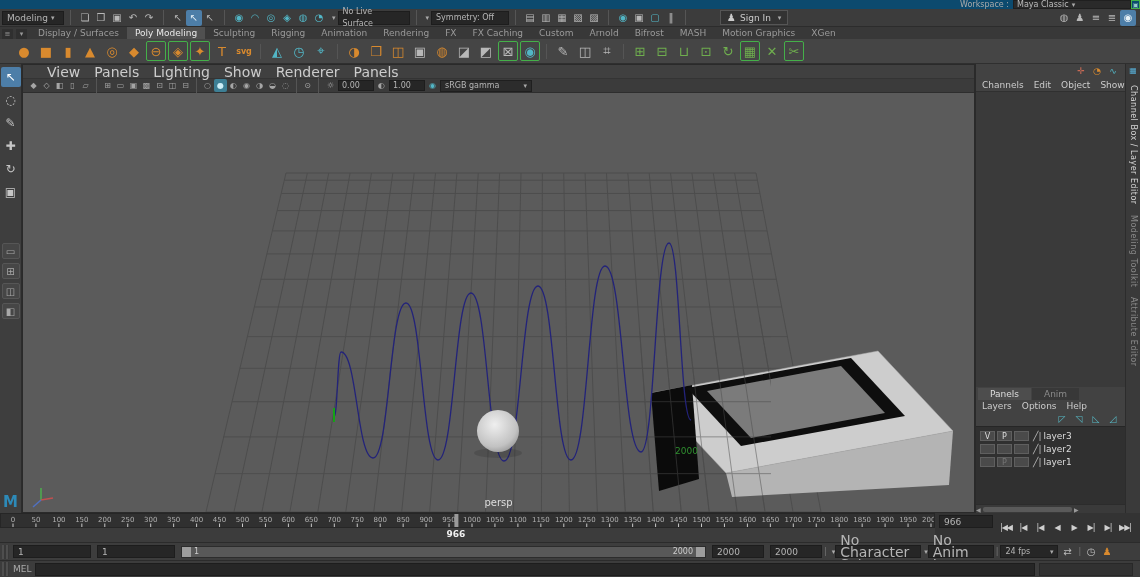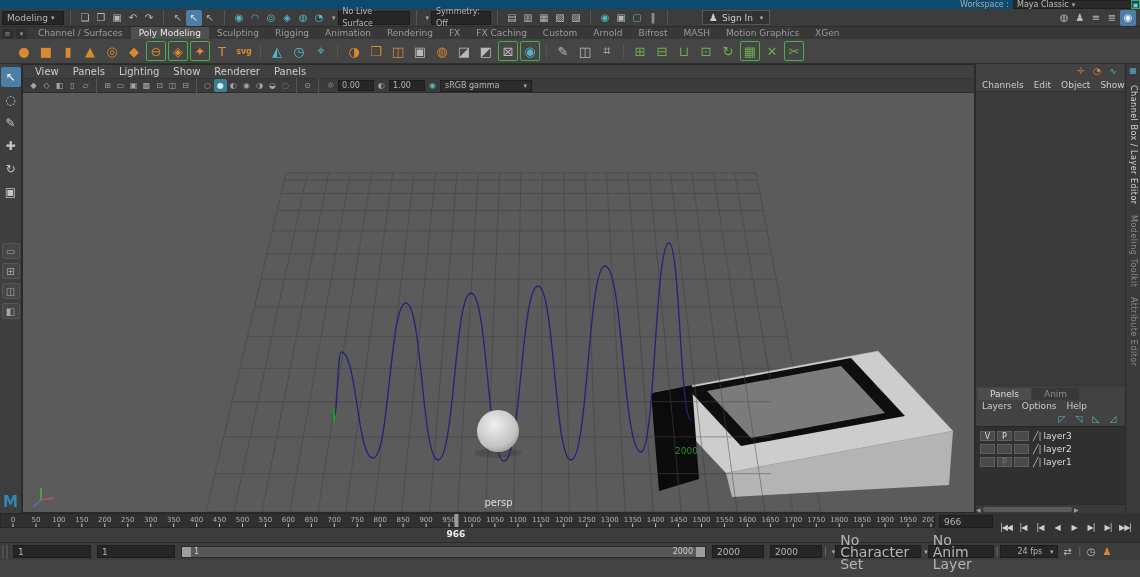--- a/index.html
+++ b/index.html
@@ -28,21 +28,21 @@
   .shelficon.small{font-size:8px;font-weight:bold;}
   
   #toolbox{left:0;top:64px;width:22px;height:449px;background:#3e3e3e;border-right:1px solid #2c2c2c;display:flex;flex-direction:column;align-items:center;padding-top:3px;}
   .tool{width:20px;height:20px;margin-bottom:3px;display:flex;align-items:center;justify-content:center;font-size:12px;color:#c6c6c6;border-radius:2px;}
   .tool.active{background:#4d7ea8;color:#fff;}
   .layout-btn{width:18px;height:16px;margin-bottom:4px;display:flex;align-items:center;justify-content:center;font-size:10px;color:#a8a8a8;border:1px solid #565656;background:#464646;border-radius:2px;}
   #toolbox-gap{height:38px;}
   #maya-logo{margin-top:auto;margin-bottom:2px;font-size:15px;font-weight:bold;color:#2d8ab8;}
   
   #viewport{left:22px;top:64px;width:953px;height:449px;background:#404040;border:1px solid #2a2a2a;}
-  #vp-menus{height:13px;display:flex;align-items:center;gap:14px;font-size:10px;color:#ccc;padding-left:12px;background:#404040;}
+  #vp-menus{height:13px;display:flex;align-items:center;gap:14px;font-size:14px;color:#ccc;padding-left:24px;background:#404040;}
   #vp-toolbar{height:15px;display:flex;align-items:center;background:#3b3b3b;border-top:1px solid #343434;border-bottom:1px solid #2e2e2e;padding-left:4px;gap:1px;}
   .vpt{width:13px;height:13px;display:flex;align-items:center;justify-content:center;font-size:8px;color:#a5a5a5;border-radius:2px;flex:0 0 auto;}
   .vpt.active{background:#3d7f95;color:#cdeef7;}
   .numfield{background:#262626;border:1px solid #1d1d1d;color:#b5b5b5;font-size:8px;width:36px;height:11px;line-height:10px;padding:0 3px;}
   #vt-dropdown{width:92px;height:12px;background:#2c2c2c;border:1px solid #1f1f1f;font-size:8px;color:#b5b5b5;display:flex;align-items:center;padding:0 4px;justify-content:space-between;}
   #vp-canvas{position:relative;width:951px;height:419px;background:#5b5b5b;overflow:hidden;}
   #persp-label{position:absolute;left:50%;bottom:4px;transform:translateX(-50%);font-size:10px;color:#dedede;}
   
   #panel{left:975px;top:64px;width:150px;height:449px;background:#424242;border-left:1px solid #2a2a2a;display:flex;flex-direction:column;}
   #cb-topicons{height:14px;display:flex;justify-content:flex-end;gap:4px;padding-right:6px;align-items:center;}
@@ -134,21 +134,21 @@
         <div class="tile" style="color: rgb(82, 182, 198);">◈</div>
         <div class="tile" style="color: rgb(82, 182, 198);">◍</div>
         <div class="tile" style="color: rgb(82, 182, 198);">◔</div>
       </div>
     <span class="caret">▾</span>
     <div class="darkfield flex" style="width:72px;">
       <span style="font-size:8px;">No Live Surface</span>
     </div>
     <div class="vsep"></div>
     <span class="caret">▾</span>
-    <div class="darkfield flex" style="width:60px;justify-content:flex-end;">
+    <div class="darkfield flex" style="width:78px;">
       <span style="font-size:8px;">Symmetry: Off</span>
     </div>
     <div class="vsep"></div>
     <div class="flex" id="window-icons">
         <div class="tile">▤</div>
         <div class="tile">▥</div>
         <div class="tile">▦</div>
         <div class="tile">▧</div>
         <div class="tile">▨</div>
       </div>
@@ -172,21 +172,21 @@
         <div class="tile">≡</div>
         <div class="tile">≣</div>
         <div class="tile active">◉</div>
       </div>
   </div>
 
   <div id="shelftabs" class="abs">
     <div class="minibtn">≡</div>
     <div class="minibtn">▾</div>
     <div id="shelftab-list" class="flex" style="height:12px;">
-        <div class="shelftab">Channel / Surfaces</div>
+        <div class="shelftab">Display / Surfaces</div>
         <div class="shelftab active">Poly Modeling</div>
         <div class="shelftab">Sculpting</div>
         <div class="shelftab">Rigging</div>
         <div class="shelftab">Animation</div>
         <div class="shelftab">Rendering</div>
         <div class="shelftab">FX</div>
         <div class="shelftab">FX Caching</div>
         <div class="shelftab">Custom</div>
         <div class="shelftab">Arnold</div>
         <div class="shelftab">Bifrost</div>
@@ -602,23 +602,29 @@
     <span class="caret">▾</span>
     <div class="darkfield flex" style="width:86px;height:13px;">
         <span style="font-size:14px;">No Character Set</span>
       </div>
     <span class="caret">▾</span>
     <div class="darkfield flex" style="width:66px;height:13px;">
         <span style="font-size:14px;">No Anim Layer</span>
       </div>
     <span class="mini-sep">|</span>
     <div class="darkfield flex" style="width:58px;height:13px;justify-content:space-between;">
-      <span style="font-size:8px;margin-left:12px;">24 fps</span>
+      <span style="font-size:8px;">24 fps</span>
       <span class="caret">▾</span>
     </div>
     <span class="tile" style="width:18px;">⇄</span>
     <span class="mini-sep">|</span>
     <span class="tile" style="width:16px;">◷</span>
     <span class="tile" style="width:16px;color:#d98a2e;">♟</span>
   </div>
 
+  <div id="cmdrow" class="abs">
+    <div class="grip"></div>
+    <span style="color:#aaa;margin-left:2px;">MEL</span>
+    <div id="mel-input"></div>
+    <div id="help-line"></div>
+  </div>
 
 </div>
 
 </body></html>

